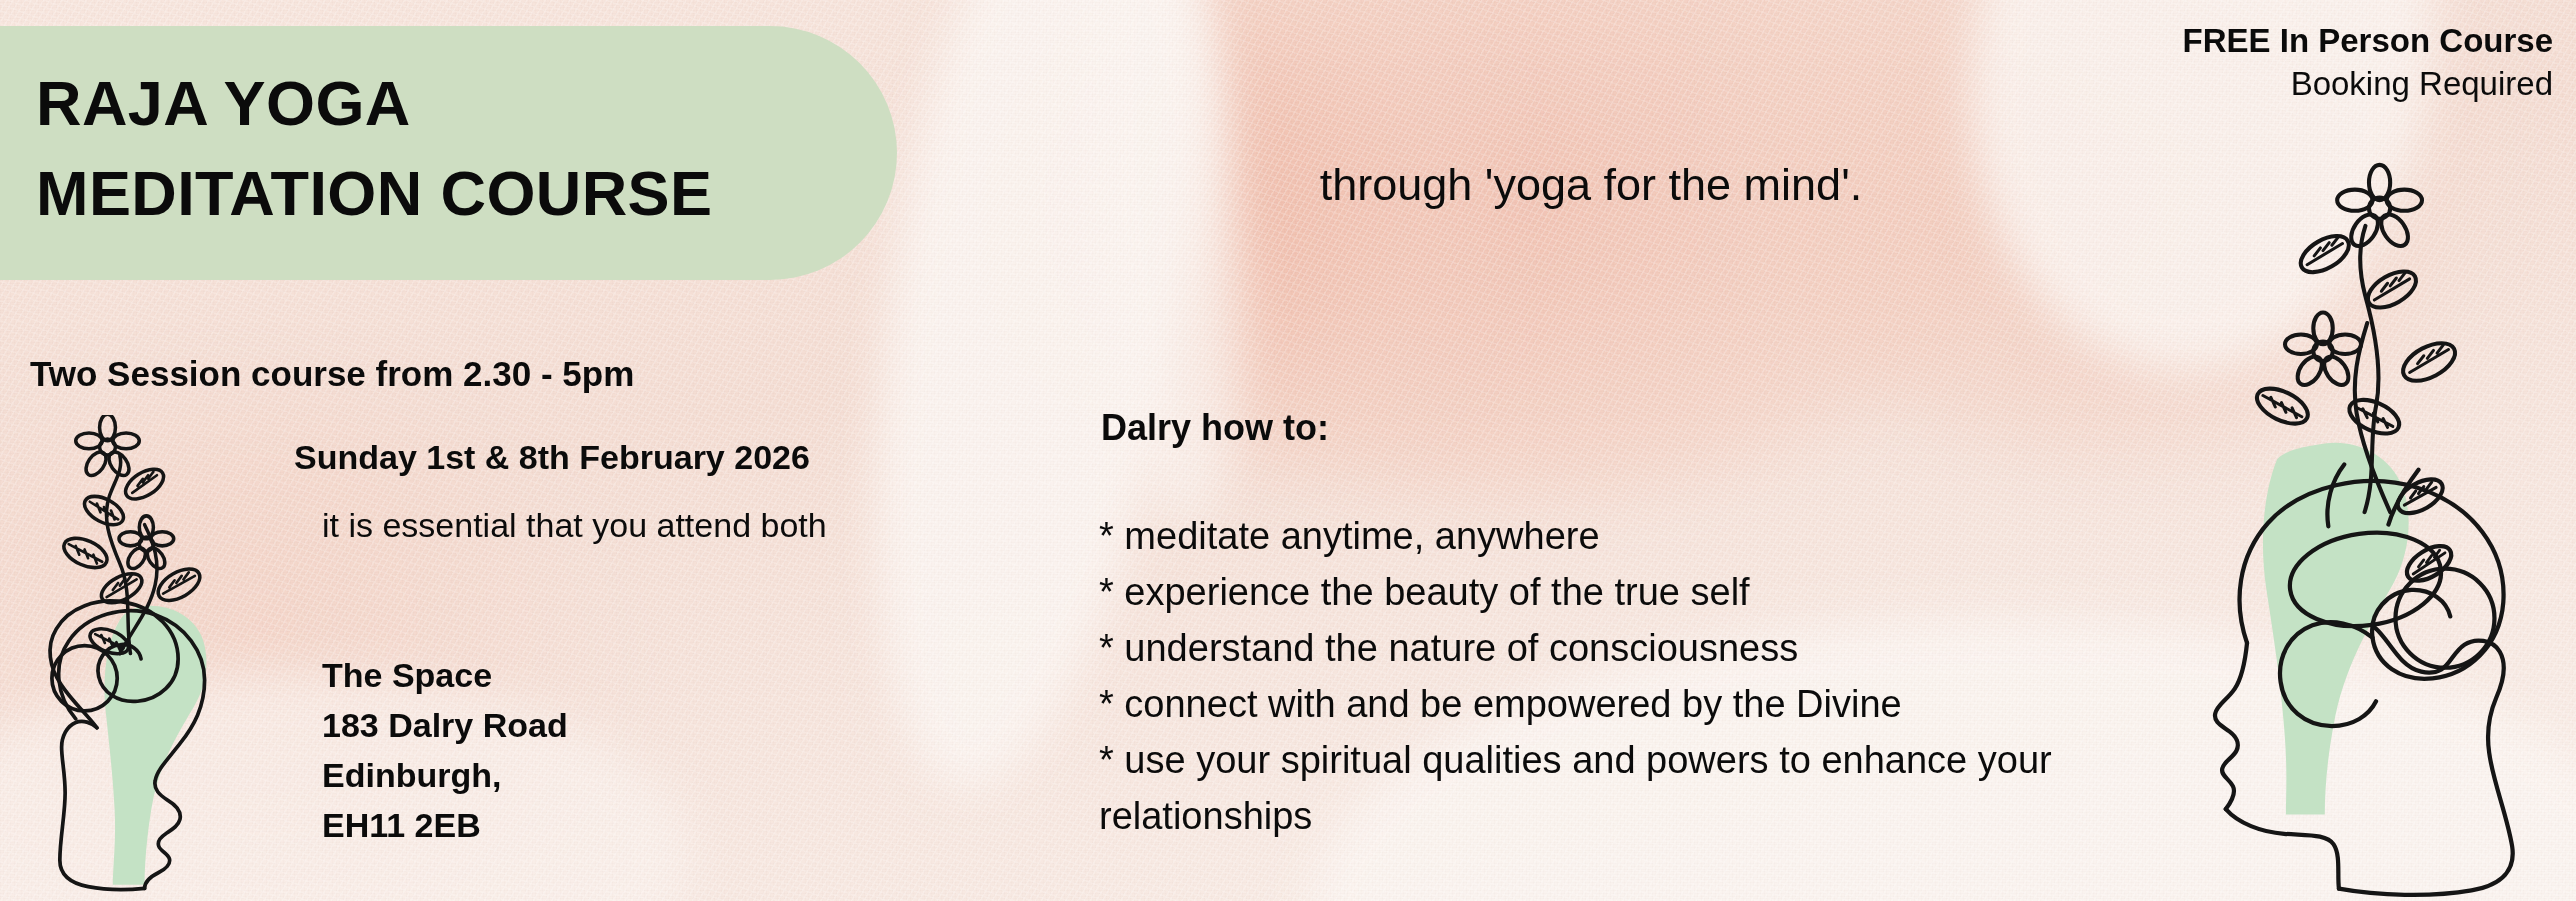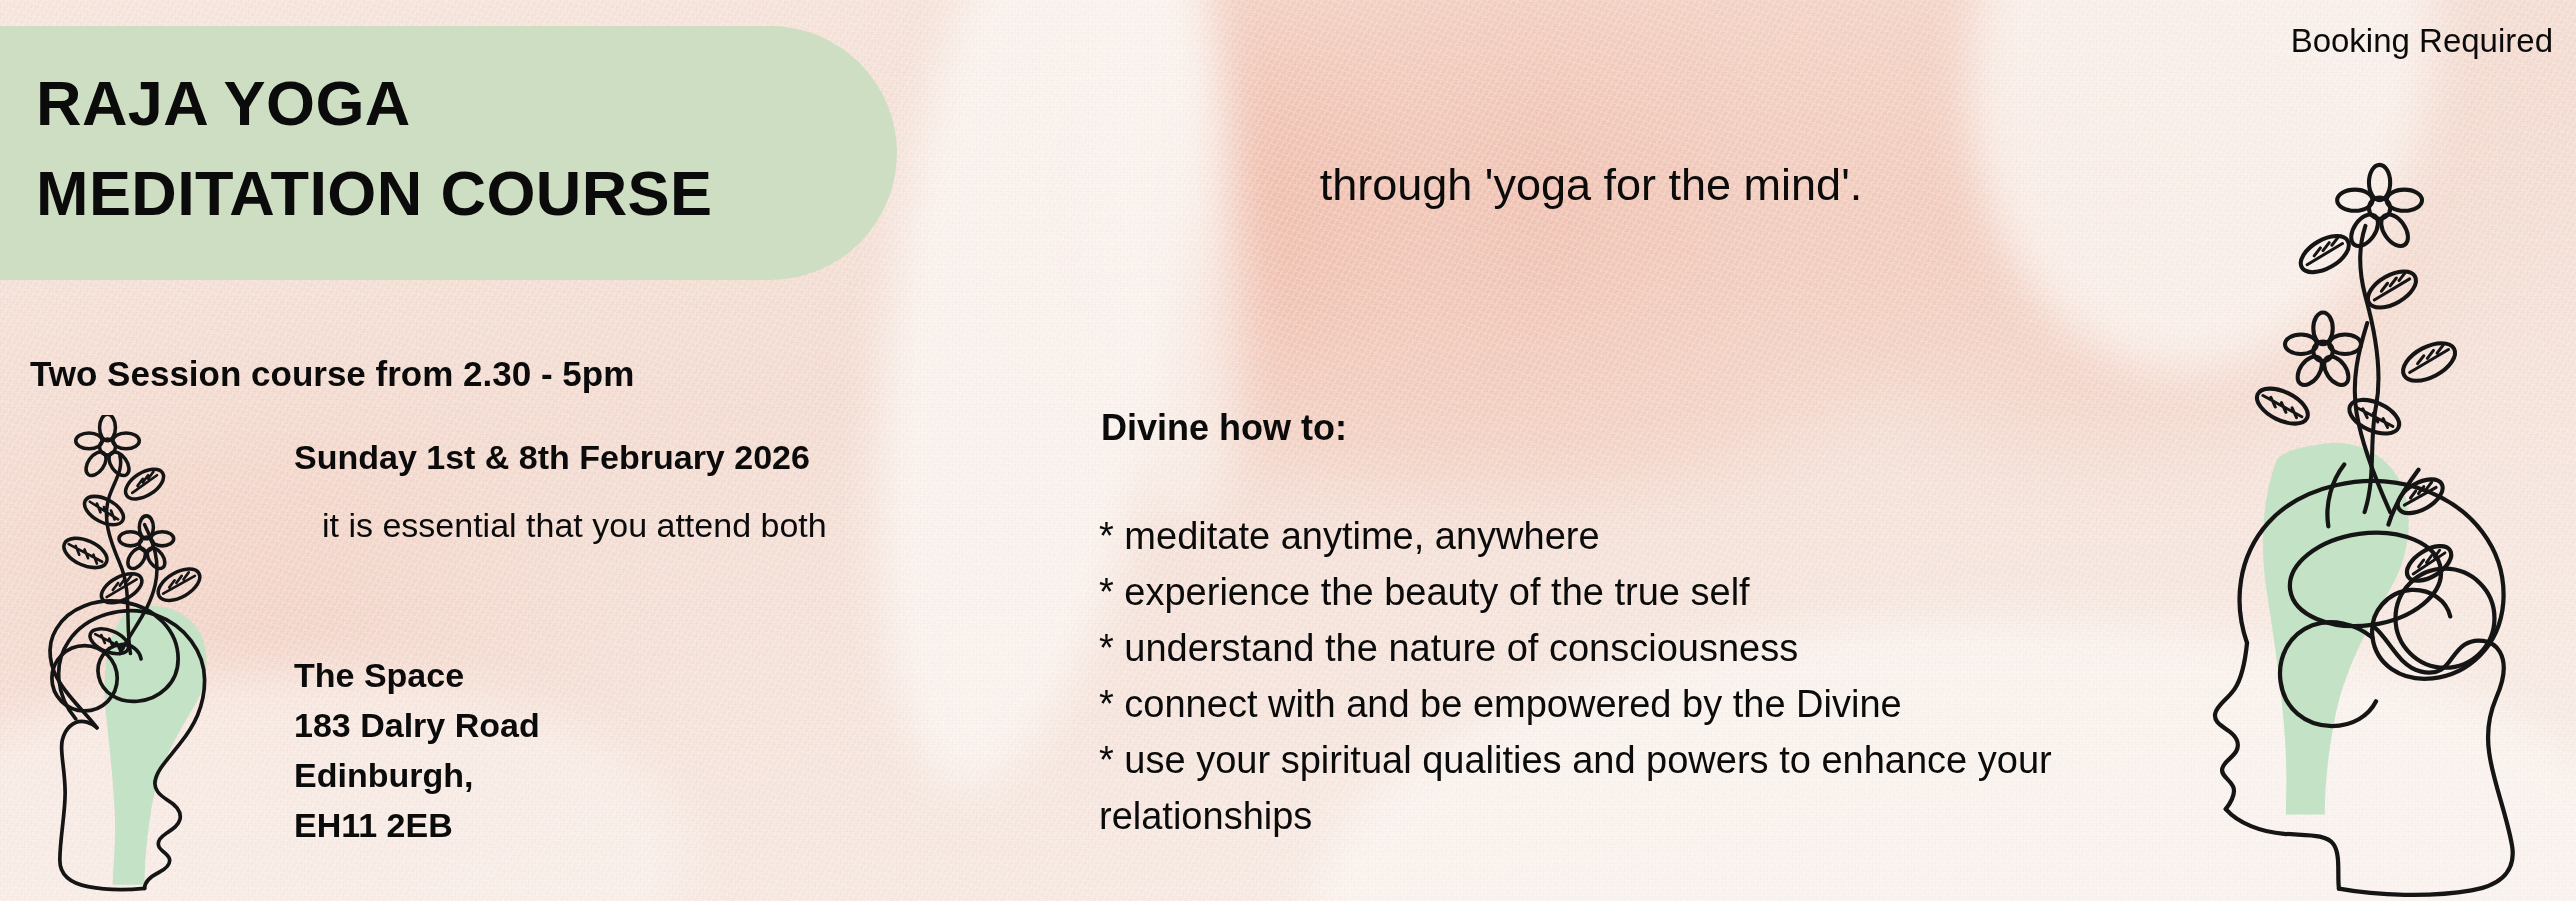--- a/index.html
+++ b/index.html
@@ -174,21 +174,21 @@
     margin-left: 28px;
   }
   .venue {
     position: absolute;
     left: 294px;
     top: 650px;
     font-size: 34px;
     font-weight: bold;
     line-height: 50px;
   }
-  .venue div { white-space: nowrap; }
+  .venue div { white-space: nowrap; margin-left: 28px; }
 
   
   .free-note {
     position: absolute;
     right: 23px;
     top: 19.4px;
     text-align: right;
     line-height: 43px;
   }
   .free-note .l1 { font-size: 33px; font-weight: bold; white-space: nowrap; }
@@ -249,39 +249,40 @@
 
   <div class="content">
 
     <div class="title-pill"></div>
     <div class="title-lines">
       <div class="title-line">RAJA YOGA</div>
       <div class="title-line">MEDITATION COURSE</div>
     </div>
 
     <div class="free-note">
+      <div class="l1">FREE In Person Course</div>
       <div class="l2">Booking Required</div>
     </div>
 
     <div class="tagline">
       <div>through 'yoga for the mind'.</div>
     </div>
 
     <div class="session-time">Two Session course from 2.30 - 5pm</div>
     <div class="date-line">Sunday  1st  &amp; 8th February 2026</div>
     <div class="attend-line">it is essential that you attend both</div>
 
     <div class="venue">
       <div>The Space</div>
       <div>183 Dalry Road</div>
       <div>Edinburgh,</div>
       <div>EH11 2EB</div>
     </div>
 
-    <div class="learn-heading">Divine how to:</div>
+    <div class="learn-heading">Dalry how to:</div>
     <div class="learn-list">
       <div>* meditate anytime, anywhere</div>
       <div>* experience the beauty of the true self</div>
       <div>* understand the nature of consciousness</div>
       <div>* connect with and be empowered by the Divine</div>
       <div>* use your spiritual qualities and powers to enhance your relationships</div>
     </div>
 
     <div class="art art-left">
       <svg viewBox="0 0 290 550" width="256" height="486" fill="none" xmlns="http://www.w3.org/2000/svg">

